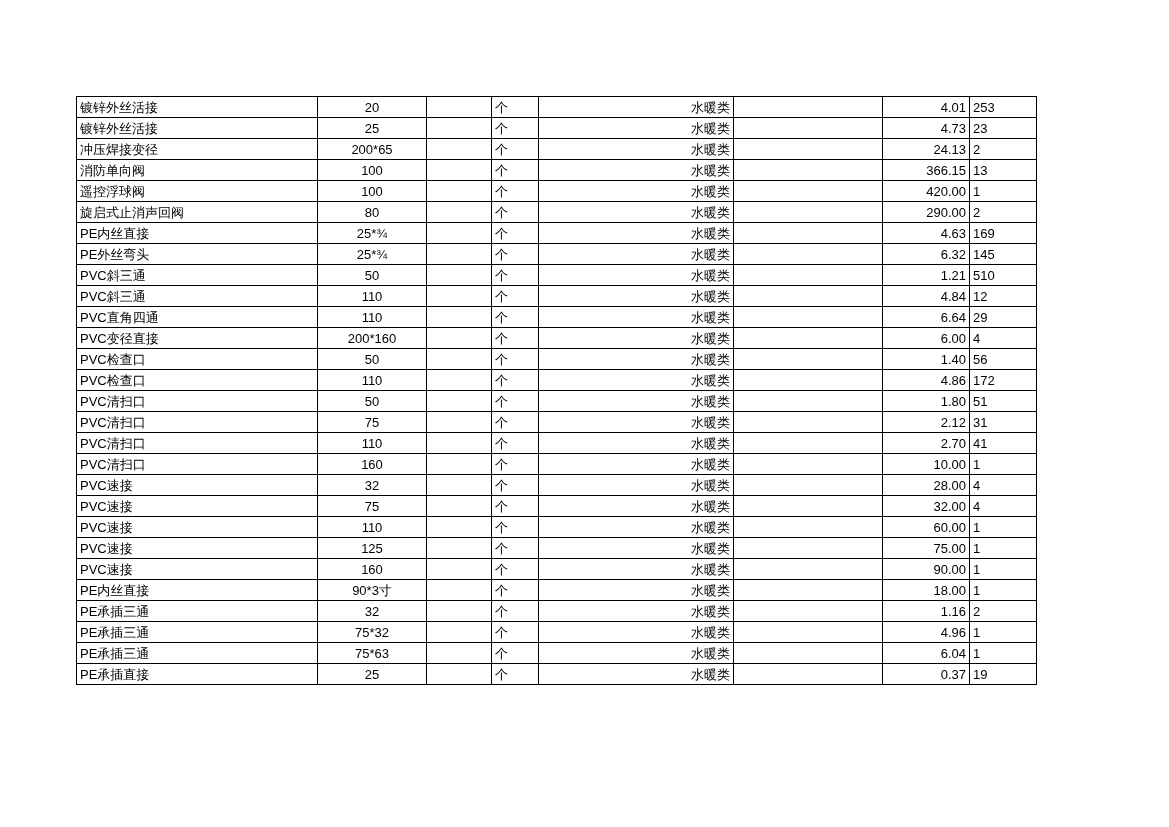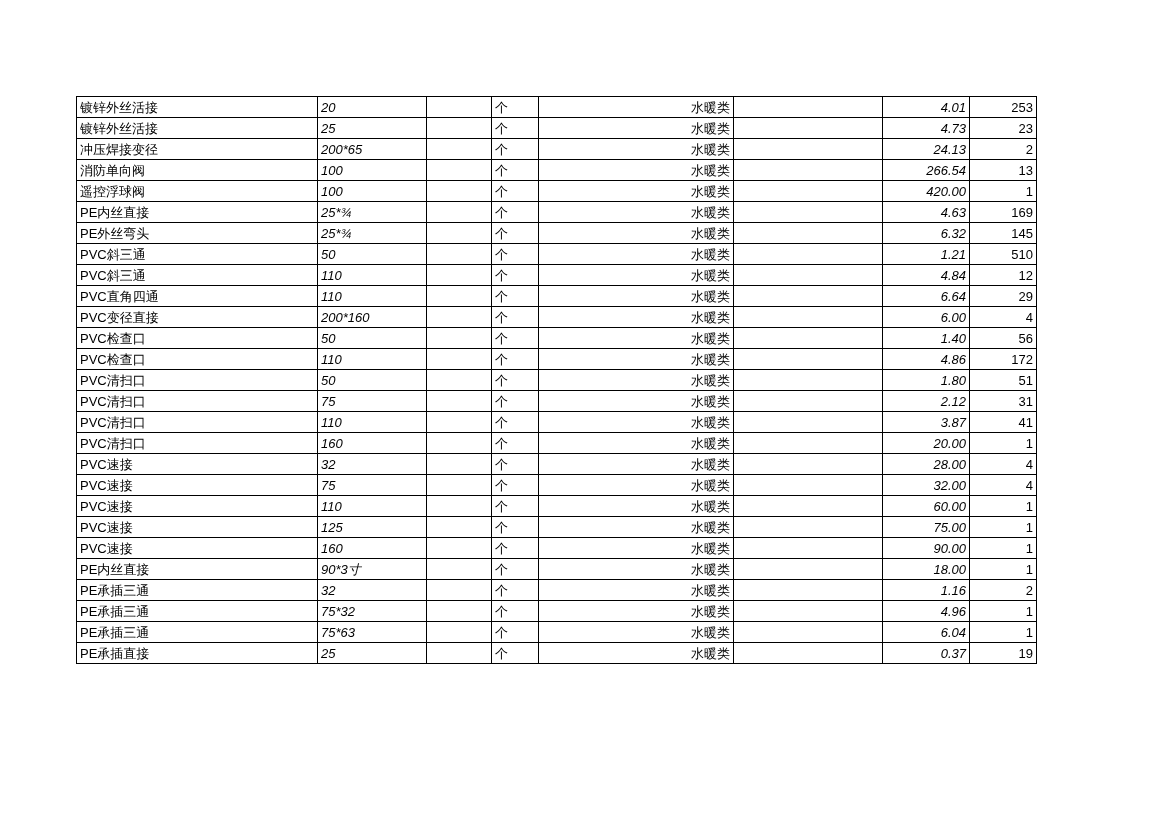--- a/index.html
+++ b/index.html
@@ -28,27 +28,27 @@
   }
   table.grid td {
     border: 1px solid #000000;
     height: 20px;
     padding: 0 3px;
     overflow: hidden;
     white-space: nowrap;
     vertical-align: middle;
   }
   td.c-name   { width: 234px; text-align: left; }
-  td.c-spec   { width: 102px; text-align: left; font-style: italic; }
+  td.c-spec   { width: 102px; text-align: center; }
   td.c-blank  { width: 58px;  text-align: left; }
   td.c-unit   { width: 40px;  text-align: left; }
   td.c-cat    { width: 188px; text-align: right; }
   td.c-gap    { width: 142px; text-align: left; }
-  td.c-price  { width: 80px;  text-align: right; font-style: italic; }
-  td.c-qty    { width: 60px;  text-align: right; }
+  td.c-price  { width: 80px;  text-align: right; }
+  td.c-qty    { width: 60px;  }
 </style>
 </head>
 <body>
 
 <div id="sheet">
   <table class="grid">
     <tbody>
         <tr>
           <td class="c-name">镀锌外丝活接</td>
           <td class="c-spec">20</td>
@@ -79,34 +79,44 @@
           <td class="c-price">24.13</td>
           <td class="c-qty">2</td>
         </tr>
         <tr>
           <td class="c-name">消防单向阀</td>
           <td class="c-spec">100</td>
           <td class="c-blank"></td>
           <td class="c-unit">个</td>
           <td class="c-cat">水暖类</td>
           <td class="c-gap"></td>
-          <td class="c-price">266.54</td>
+          <td class="c-price">366.15</td>
           <td class="c-qty">13</td>
         </tr>
         <tr>
           <td class="c-name">遥控浮球阀</td>
           <td class="c-spec">100</td>
           <td class="c-blank"></td>
           <td class="c-unit">个</td>
           <td class="c-cat">水暖类</td>
           <td class="c-gap"></td>
           <td class="c-price">420.00</td>
           <td class="c-qty">1</td>
         </tr>
         <tr>
+          <td class="c-name">旋启式止消声回阀</td>
+          <td class="c-spec">80</td>
+          <td class="c-blank"></td>
+          <td class="c-unit">个</td>
+          <td class="c-cat">水暖类</td>
+          <td class="c-gap"></td>
+          <td class="c-price">290.00</td>
+          <td class="c-qty">2</td>
+        </tr>
+        <tr>
           <td class="c-name">PE内丝直接</td>
           <td class="c-spec">25*¾</td>
           <td class="c-blank"></td>
           <td class="c-unit">个</td>
           <td class="c-cat">水暖类</td>
           <td class="c-gap"></td>
           <td class="c-price">4.63</td>
           <td class="c-qty">169</td>
         </tr>
         <tr>
@@ -199,31 +209,31 @@
           <td class="c-price">2.12</td>
           <td class="c-qty">31</td>
         </tr>
         <tr>
           <td class="c-name">PVC清扫口</td>
           <td class="c-spec">110</td>
           <td class="c-blank"></td>
           <td class="c-unit">个</td>
           <td class="c-cat">水暖类</td>
           <td class="c-gap"></td>
-          <td class="c-price">3.87</td>
+          <td class="c-price">2.70</td>
           <td class="c-qty">41</td>
         </tr>
         <tr>
           <td class="c-name">PVC清扫口</td>
           <td class="c-spec">160</td>
           <td class="c-blank"></td>
           <td class="c-unit">个</td>
           <td class="c-cat">水暖类</td>
           <td class="c-gap"></td>
-          <td class="c-price">20.00</td>
+          <td class="c-price">10.00</td>
           <td class="c-qty">1</td>
         </tr>
         <tr>
           <td class="c-name">PVC速接</td>
           <td class="c-spec">32</td>
           <td class="c-blank"></td>
           <td class="c-unit">个</td>
           <td class="c-cat">水暖类</td>
           <td class="c-gap"></td>
           <td class="c-price">28.00</td>

